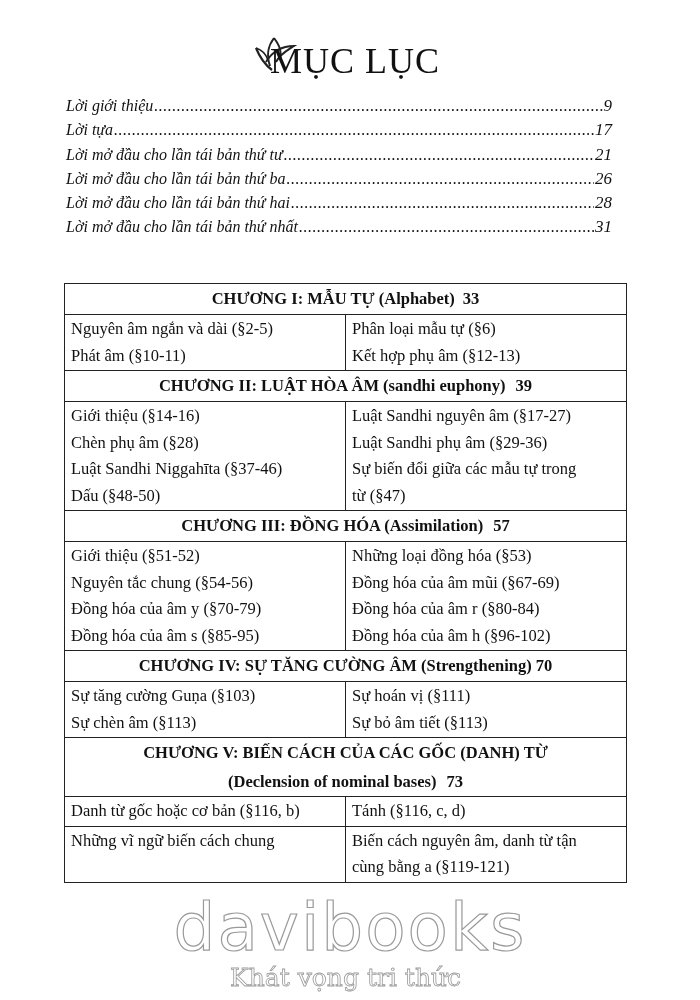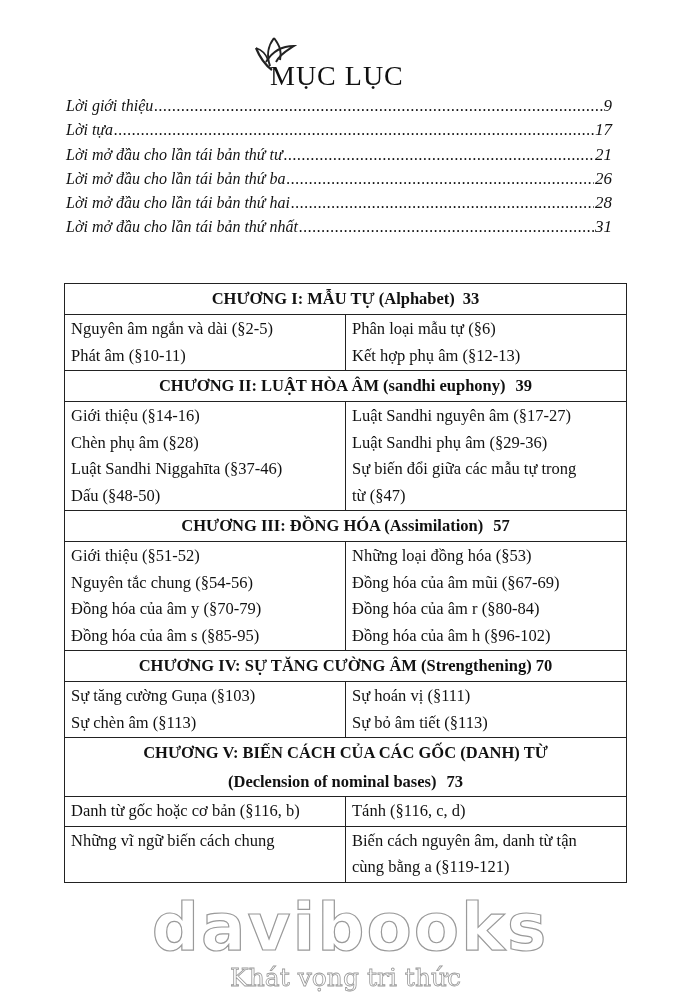--- a/index.html
+++ b/index.html
@@ -1,37 +1,37 @@
 <!DOCTYPE html>
 <html><head>
 <meta charset="utf-8">
 <style>
   html, body { margin:0; padding:0; }
   body { width:700px; height:1000px; background:#ffffff; position:relative; overflow:hidden;
          font-family:"Liberation Serif","DejaVu Serif",serif; color:#111; }
   .title-wrap { position:absolute; left:0; top:28px; width:700px; height:60px; }
   .lotus { position:absolute; left:250px; top:4px; width:48px; height:48px; }
-  .title { position:absolute; left:270px; top:12px; font-size:28px; letter-spacing:1px; font-weight:400;
-           font-family:"Liberation Serif","DejaVu Serif",serif; color:#111;margin-top:20px; }
+  .title { position:absolute; left:270px; top:12px; font-size:36px; letter-spacing:1px; font-weight:400;
+           font-family:"Liberation Serif","DejaVu Serif",serif; color:#111; }
   .prelims { position:absolute; left:66px; top:96px; width:546px; }
   .prelim { display:flex; align-items:baseline; height:24.3px; font-style:italic; font-size:16px; }
   .prelim .lbl { white-space:nowrap; }
   .prelim .dots { flex:1; overflow:hidden; white-space:nowrap; margin:0 1px; letter-spacing:0.5px; }
   .prelim .dots::after { content:"........................................................................................................................................................................................"; }
   .prelim .pg { white-space:nowrap; font-weight:500; font-size:17px; }
   table.toc { position:absolute; left:64px; top:283px; width:562px; border-collapse:collapse; table-layout:fixed; }
   table.toc td { border:1.6px solid #222; padding:8px 6px; font-size:16.5px; vertical-align:top; }
   table.toc td.head { text-align:center; font-weight:bold; font-size:16.5px; height:30px; line-height:30px; padding:0; }
   table.toc td.head2 { line-height:29px; height:58px; }
   table.toc td.cell { line-height:26.5px; padding-top:1px; padding-bottom:1px; }
   .ln { display:block; }
   .chnum { margin-left:10px; }
   .watermark { position:absolute; left:140px; top:895px; width:420px; text-align:center; }
   .wm-brand { font-family:"DejaVu Sans","Liberation Sans",sans-serif; font-size:66px; line-height:66px;
-              color:#fff; -webkit-text-stroke:1.2px #9a9a9a; letter-spacing:2px; font-weight:700; }
+              color:#fff; -webkit-text-stroke:1.2px #9a9a9a; letter-spacing:2px; font-weight:400; }
   .wm-tag { font-family:"DejaVu Serif","Liberation Serif",serif; font-size:25px; color:#fff;
             -webkit-text-stroke:0.8px #9a9a9a; margin-top:2px; margin-left:90px; text-align:left; }
 </style>
 </head>
 <body>
 
 <div class="title-wrap">
   <svg class="lotus" viewBox="0 0 48 48">
     <path d="M24 6 C18 14 16 22 20 34" fill="none" stroke="#222" stroke-width="2"></path>
     <path d="M24 6 C30 14 32 20 30 28" fill="none" stroke="#222" stroke-width="2"></path>

